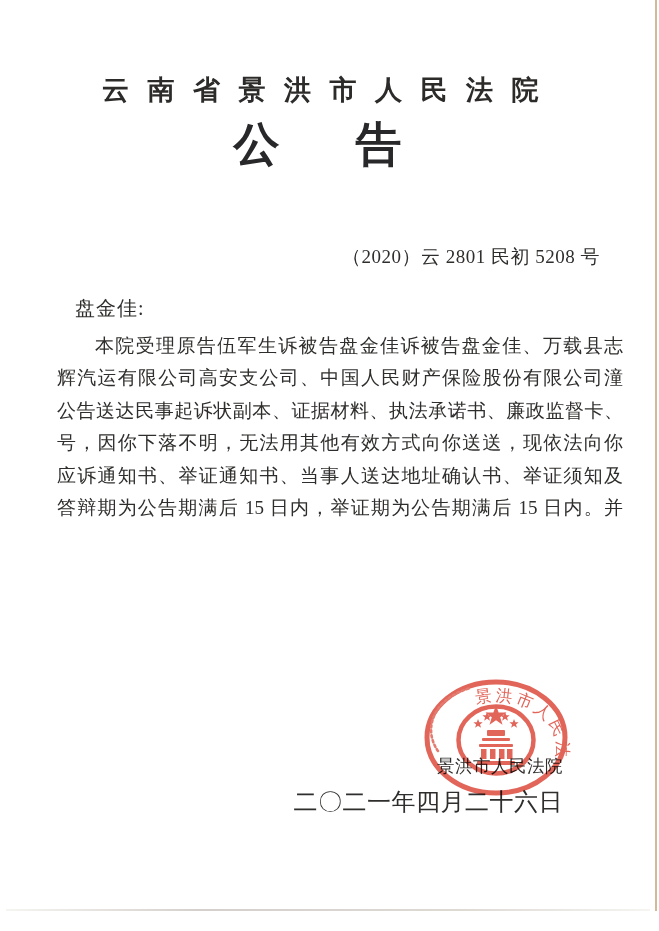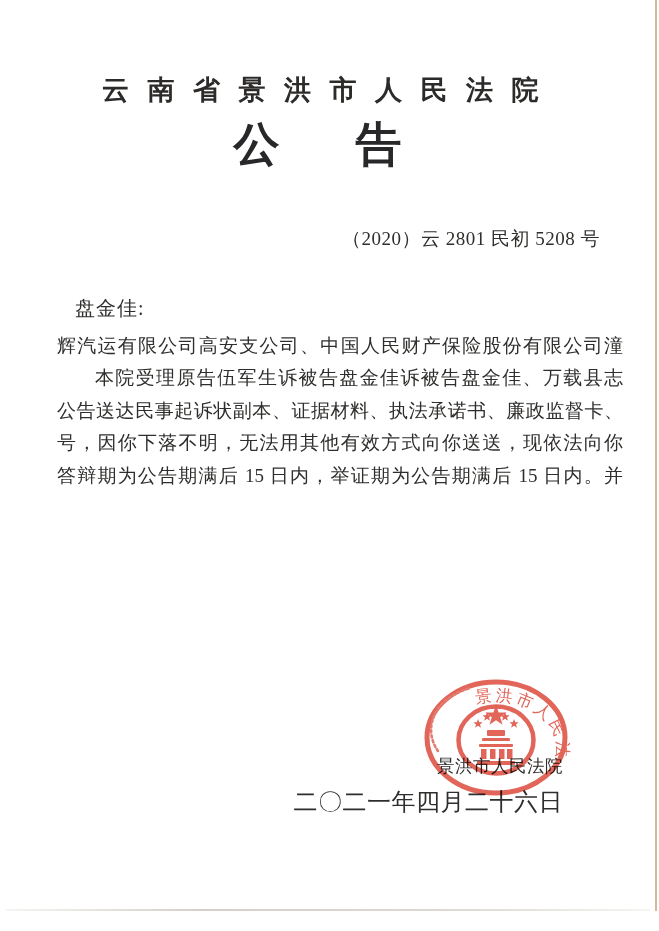--- a/index.html
+++ b/index.html
@@ -37,21 +37,21 @@
     justify-content: center;
     gap: 76px;
     padding-right: 24px;
     box-sizing: border-box;
     font-size: 46px;
     font-weight: 600;
     color: #28272a;
   }
   .case-number {
     position: absolute;
-    top: 226px;
+    top: 244px;
     right: 59px;
     font-size: 19px;
     letter-spacing: 0.5px;
     white-space: nowrap;
   }
   .recipient {
     position: absolute;
     top: 295px;
     left: 75px;
     font-size: 20px;
@@ -130,24 +130,25 @@
   <div class="doc-title">
     <span>公</span>
     <span>告</span>
   </div>
 
   <div class="case-number">（2020）云 2801 民初 5208 号</div>
 
   <div class="recipient">盘金佳:</div>
 
   <div class="body-text">
+    <div class="body-line first">本院受理原告伍军生诉被告盘金佳诉被告盘金佳、万载县志</div>
     <div class="body-line">辉汽运有限公司高安支公司、中国人民财产保险股份有限公司潼</div>
-    <div class="body-line first">本院受理原告伍军生诉被告盘金佳诉被告盘金佳、万载县志</div>
     <div class="body-line">公告送达民事起诉状副本、证据材料、执法承诺书、廉政监督卡、</div>
     <div class="body-line">号，因你下落不明，无法用其他有效方式向你送送，现依法向你</div>
+    <div class="body-line">应诉通知书、举证通知书、当事人送达地址确认书、举证须知及</div>
     <div class="body-line">答辩期为公告期满后 15 日内，举证期为公告期满后 15 日内。并</div>
   </div>
 
   <div class="signature-court">景洪市人民法院</div>
 
   <div class="signature-date">二〇二一年四月二十六日</div>
 
   <svg class="seal" viewBox="0 0 150 141" xmlns="http://www.w3.org/2000/svg">
     <defs>
       <path id="sealArc" d="M 17,97 A 61 48 0 1 1 133,97" fill="none"></path>

